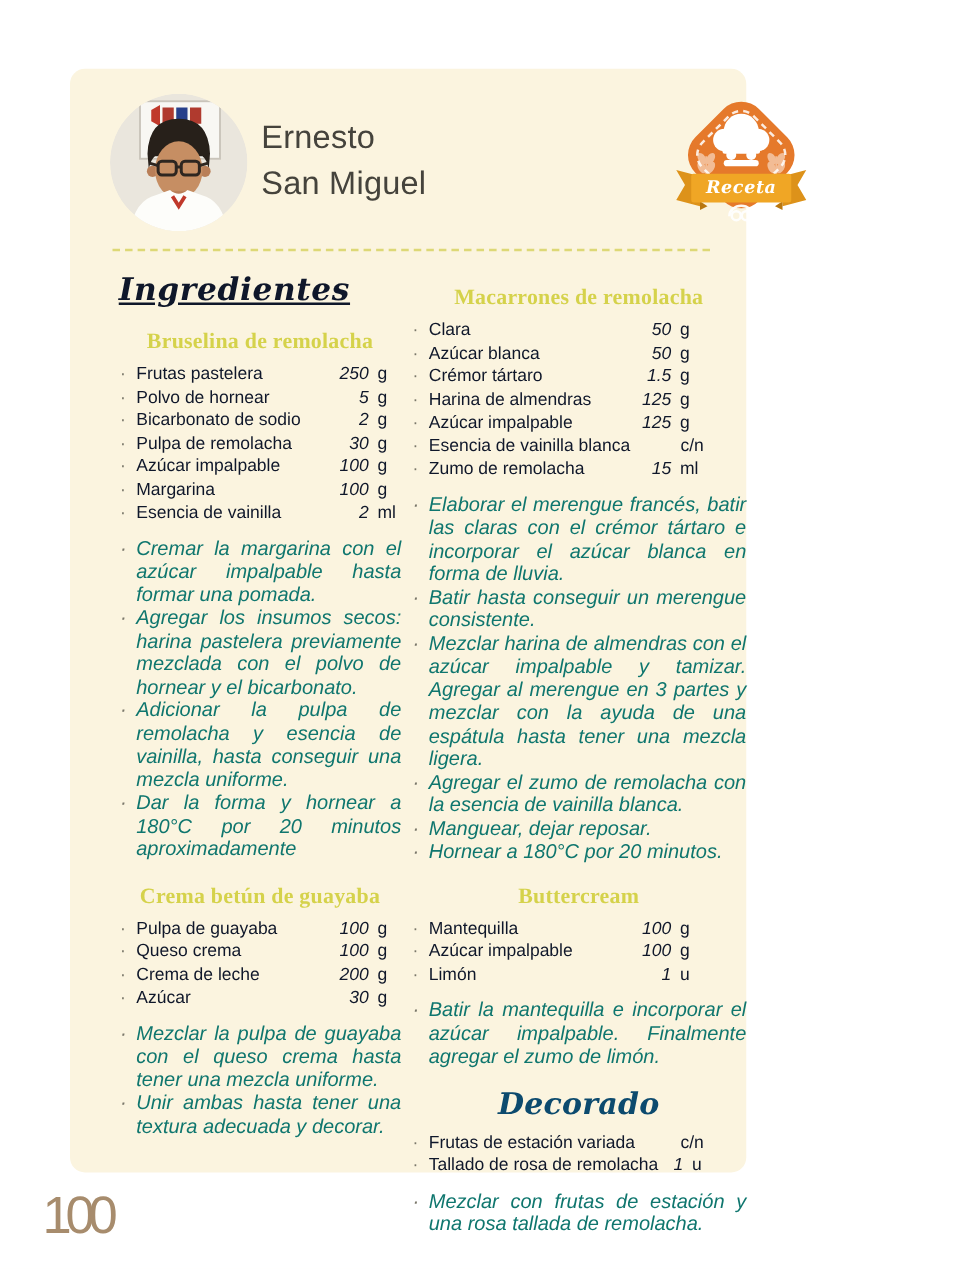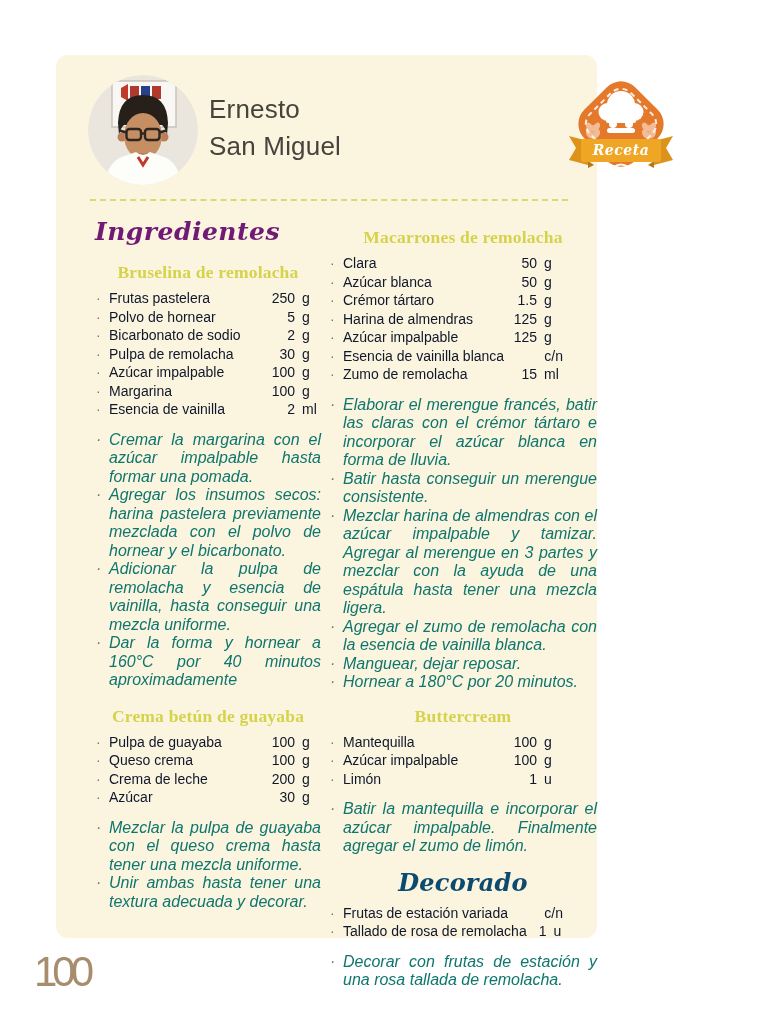--- a/index.html
+++ b/index.html
@@ -9,53 +9,53 @@
 
   .card { position:absolute; left:56px; top:55px; width:541px; height:883px;
     background:#fbf4df; border-radius:12px; }
 
   
   .header { position:relative; height:130px; }
   .avatar { position:absolute; left:32px; top:20px; width:110px; height:110px;
     border-radius:50%; overflow:hidden; }
   .chef-name { position:absolute; left:153px; top:36px; font-size:26px;
     line-height:37px; color:#45433c; font-weight:400; letter-spacing:.2px; }
-  .badge { position:absolute; left:510px; top:16px; width:110px; height:114px; }
+  .badge { position:absolute; left:482px; top:16px; width:110px; height:114px; }
   .badge-label { position:absolute; left:0; right:0; top:71px; text-align:center;
     color:#ffffff; font:italic 700 14px "DejaVu Serif", serif; letter-spacing:.5px; }
 
   .divider { margin:14px 29px 0 34px; border-top:2px dashed #ddd876; height:0; }
 
   
   .content { display:flex; padding:16px 0 0 39px; }
   .col-left  { width:265px; }
   .col-right { width:317px; margin-left:8px; padding-top:10px; }
 
-  .script-heading { font:italic 600 25px "DejaVu Serif", serif; color:#701a75;
-    letter-spacing:.5px; }
+  .script-heading { font:italic 600 25px "DejaVu Serif", serif; color:#0f172a;
+    letter-spacing:.5px;text-decoration:underline; }
   .col-left .script-heading { margin-bottom:16px; }
 
   .sec-title { font:700 17.5px "Liberation Serif", serif; color:#d5d24b;
     margin-bottom:6px; letter-spacing:.2px;text-align:center; }
   .sec-title.script { font:italic 600 24px "DejaVu Serif", serif; color:#0c4a6e;
     margin-bottom:7px; }
 
   .sec-bruselina { margin-top:2px; }
   .sec-crema     { margin-top:16px; }
   .sec-buttercream { margin-top:14px; }
   .sec-decorado  { margin-top:12px; }
 
   ul { list-style:none; }
   .ing-rows { width:226px; }
   .col-right .ing-rows { width:234px; }
   .ing-row { display:flex; position:relative; padding-left:14px;
     font-size:14px; line-height:18.5px; color:#0f172a; }
   .ing-row::before { content:"·"; position:absolute; left:1px; top:0; color:#7a776a; }
   .ing-name { flex:1; white-space:nowrap; }
-  .ing-qty  { width:40px; text-align:right; }
+  .ing-qty  { width:40px; text-align:right;font-style:italic; }
   .ing-unit { width:26px; padding-left:7px; }
 
   .steps { margin-top:12px; }
   .step { position:relative; padding-left:14px; font-size:16px; line-height:18.5px;
     color:#0f766e; text-align:justify;font-style:italic; }
   .step::before { content:"·"; position:absolute; left:1px; top:0; color:#7a776a; }
 
   
   .page-num { position:absolute; left:34px; top:948px; font-size:42px;
     font-weight:300; color:#a78c6d; letter-spacing:-5px; }
@@ -199,21 +199,21 @@
                 <span class="ing-name">Esencia de vainilla</span>
                 <span class="ing-qty">2</span>
                 <span class="ing-unit">ml</span>
               </li>
             </ul>
           <ul class="steps">
 
           <li class="step">Cremar la margarina con el azúcar impalpable hasta formar una pomada.</li>
               <li class="step">Agregar los insumos secos: harina pastelera previamente mezclada con el polvo de hornear y el bicarbonato.</li>
               <li class="step">Adicionar la pulpa de remolacha y esencia de vainilla, hasta conseguir una mezcla uniforme.</li>
-              <li class="step">Dar la forma y hornear a 160°C por 40 minutos aproximadamente</li>
+              <li class="step">Dar la forma y hornear a 180°C por 20 minutos aproximadamente</li>
             </ul>
         </section>
 
         <section class="sec sec-crema">
           <h3 class="sec-title">Crema betún de guayaba</h3>
           <ul class="ing-rows">
 
               <li class="ing-row">
                 <span class="ing-name">Pulpa de guayaba</span>
                 <span class="ing-qty">100</span>
@@ -344,21 +344,21 @@
               </li>
 
               <li class="ing-row">
                 <span class="ing-name">Tallado de rosa de remolacha</span>
                 <span class="ing-qty">1</span>
                 <span class="ing-unit">u</span>
               </li>
             </ul>
           <ul class="steps">
 
-          <li class="step">Decorar con frutas de estación y una rosa tallada de remolacha.</li>
+          <li class="step">Mezclar con frutas de estación y una rosa tallada de remolacha.</li>
             </ul>
         </section>
       </div>
     </div>
   </div>
 
   <div class="page-num">100</div>
 </div>
 
 </body></html>

